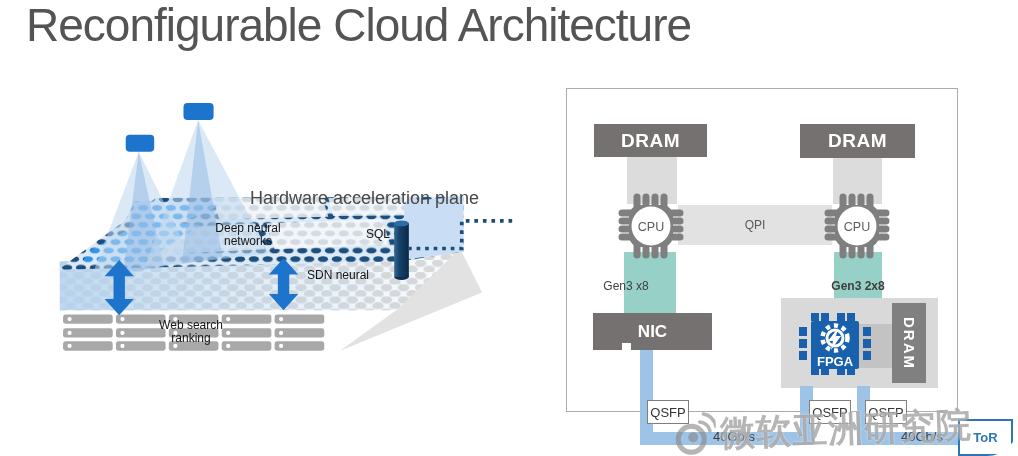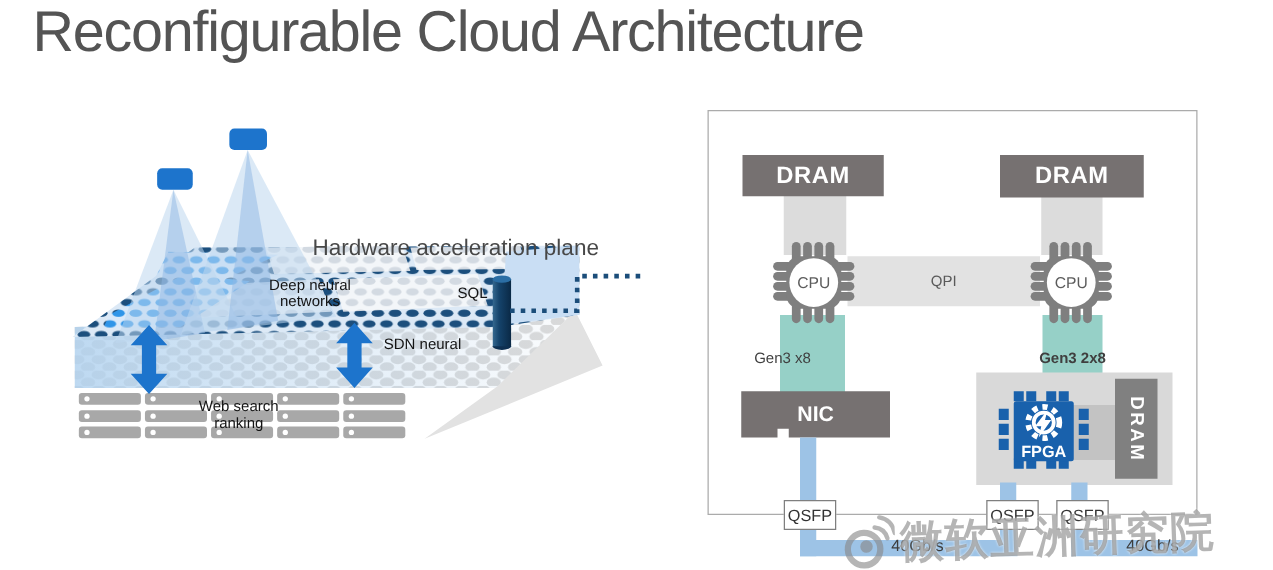--- a/index.html
+++ b/index.html
@@ -14,21 +14,21 @@
   .graybox{background:#767171;color:#fff;display:flex;align-items:center;justify-content:center;z-index:3;}
   .dram-label{font-size:19px;font-weight:600;letter-spacing:.5px;}
   .bus{z-index:2;}
   .bus-gray{background:#dcdcdc;}
   .bus-teal{background:#96d0c7;}
   .bus-qpi{background:#e2e2e2;display:flex;align-items:center;justify-content:center;
            font-size:12px;color:#595959;}
   .gen3{font-size:12px;color:#3f3f3f;text-align:center;z-index:4;}
   .cable{background:#9dc3e6;z-index:4;}
   .qsfp{background:#fff;border:1px solid #7f7f7f;display:flex;align-items:center;justify-content:center;
-        font-size:13px;color:#333;z-index:5;}
+        font-size:13px;color:#333;z-index:5;margin-left:20px;}
   .speed{font-size:13px;color:#3c3c3c;text-align:center;z-index:6;}
   .board{background:#d9d9d9;z-index:3;}
   .tor{border:2px solid #2e75b6;background:#fff;color:#2e75b6;font-size:13px;font-weight:600;
        display:flex;align-items:center;justify-content:center;z-index:5;}
   .chip-svg{z-index:4;}
   .vtext{display:flex;align-items:center;justify-content:center;}
   .vtext span{transform:rotate(90deg);font-size:15px;font-weight:600;letter-spacing:2px;color:#fff;white-space:nowrap;}
   .watermark{left:670px;top:405px;width:348px;display:flex;align-items:center;gap:4px;z-index:50;
              transform:rotate(-2deg);color:rgba(135,135,135,.62);pointer-events:none;}
   .watermark .wm-text{font-size:35px;font-weight:700;letter-spacing:1px;white-space:nowrap;
@@ -277,20 +277,23 @@
   <div class="abs qsfp" style="left:789px;top:400px;width:40px;height:22px;">
     <span>QSFP</span>
   </div>
   <div class="abs qsfp" style="left:845px;top:400px;width:40px;height:22px;">
     <span>QSFP</span>
   </div>
 
   <div class="abs speed" style="left:700px;top:429px;width:68px;">40Gb/s</div>
   <div class="abs speed" style="left:888px;top:429px;width:68px;">40Gb/s</div>
 
+  <div class="abs tor" style="left:958px;top:419px;width:51px;height:33px;">
+    <span>ToR</span>
+  </div>
 
   <div class="abs watermark">
     <svg width="46" height="48" viewBox="0 0 46 48">
       <circle cx="21" cy="29" r="13" fill="none" stroke="currentColor" stroke-width="5"></circle>
       <circle cx="23" cy="27" r="5" fill="currentColor"></circle>
       <path d="M30 12 q 8 1 10 9" fill="none" stroke="currentColor" stroke-width="3.5" stroke-linecap="round"></path>
       <path d="M34 4 q 10 2 12 13" fill="none" stroke="currentColor" stroke-width="3.5" stroke-linecap="round"></path>
     </svg>
     <span class="wm-text">微软亚洲研究院</span>
   </div>

